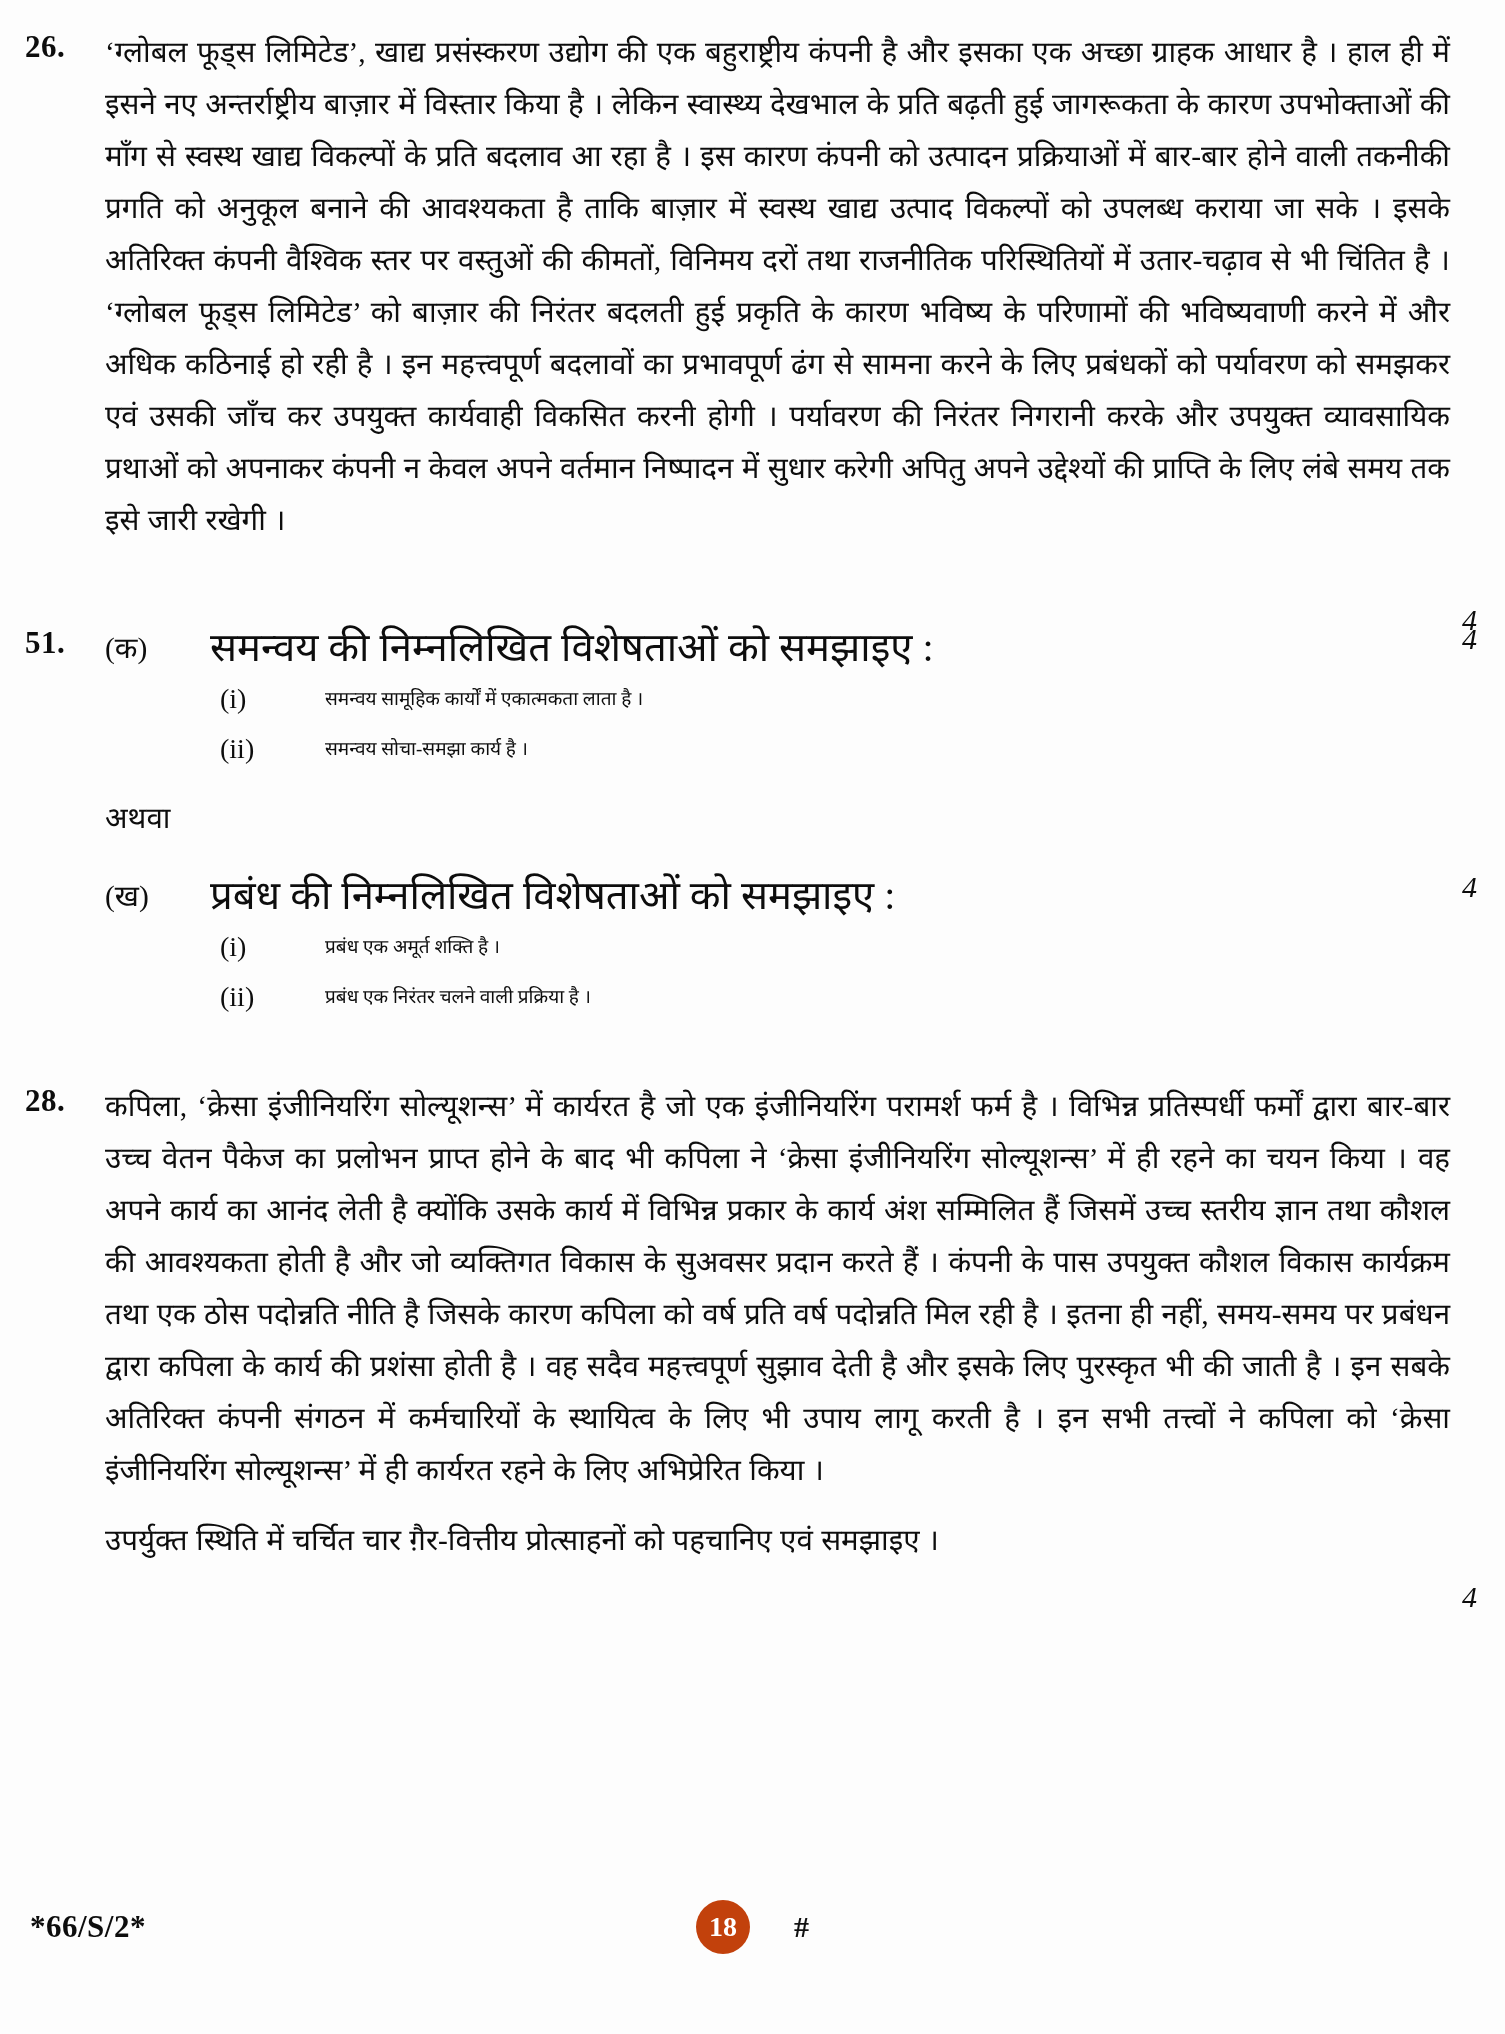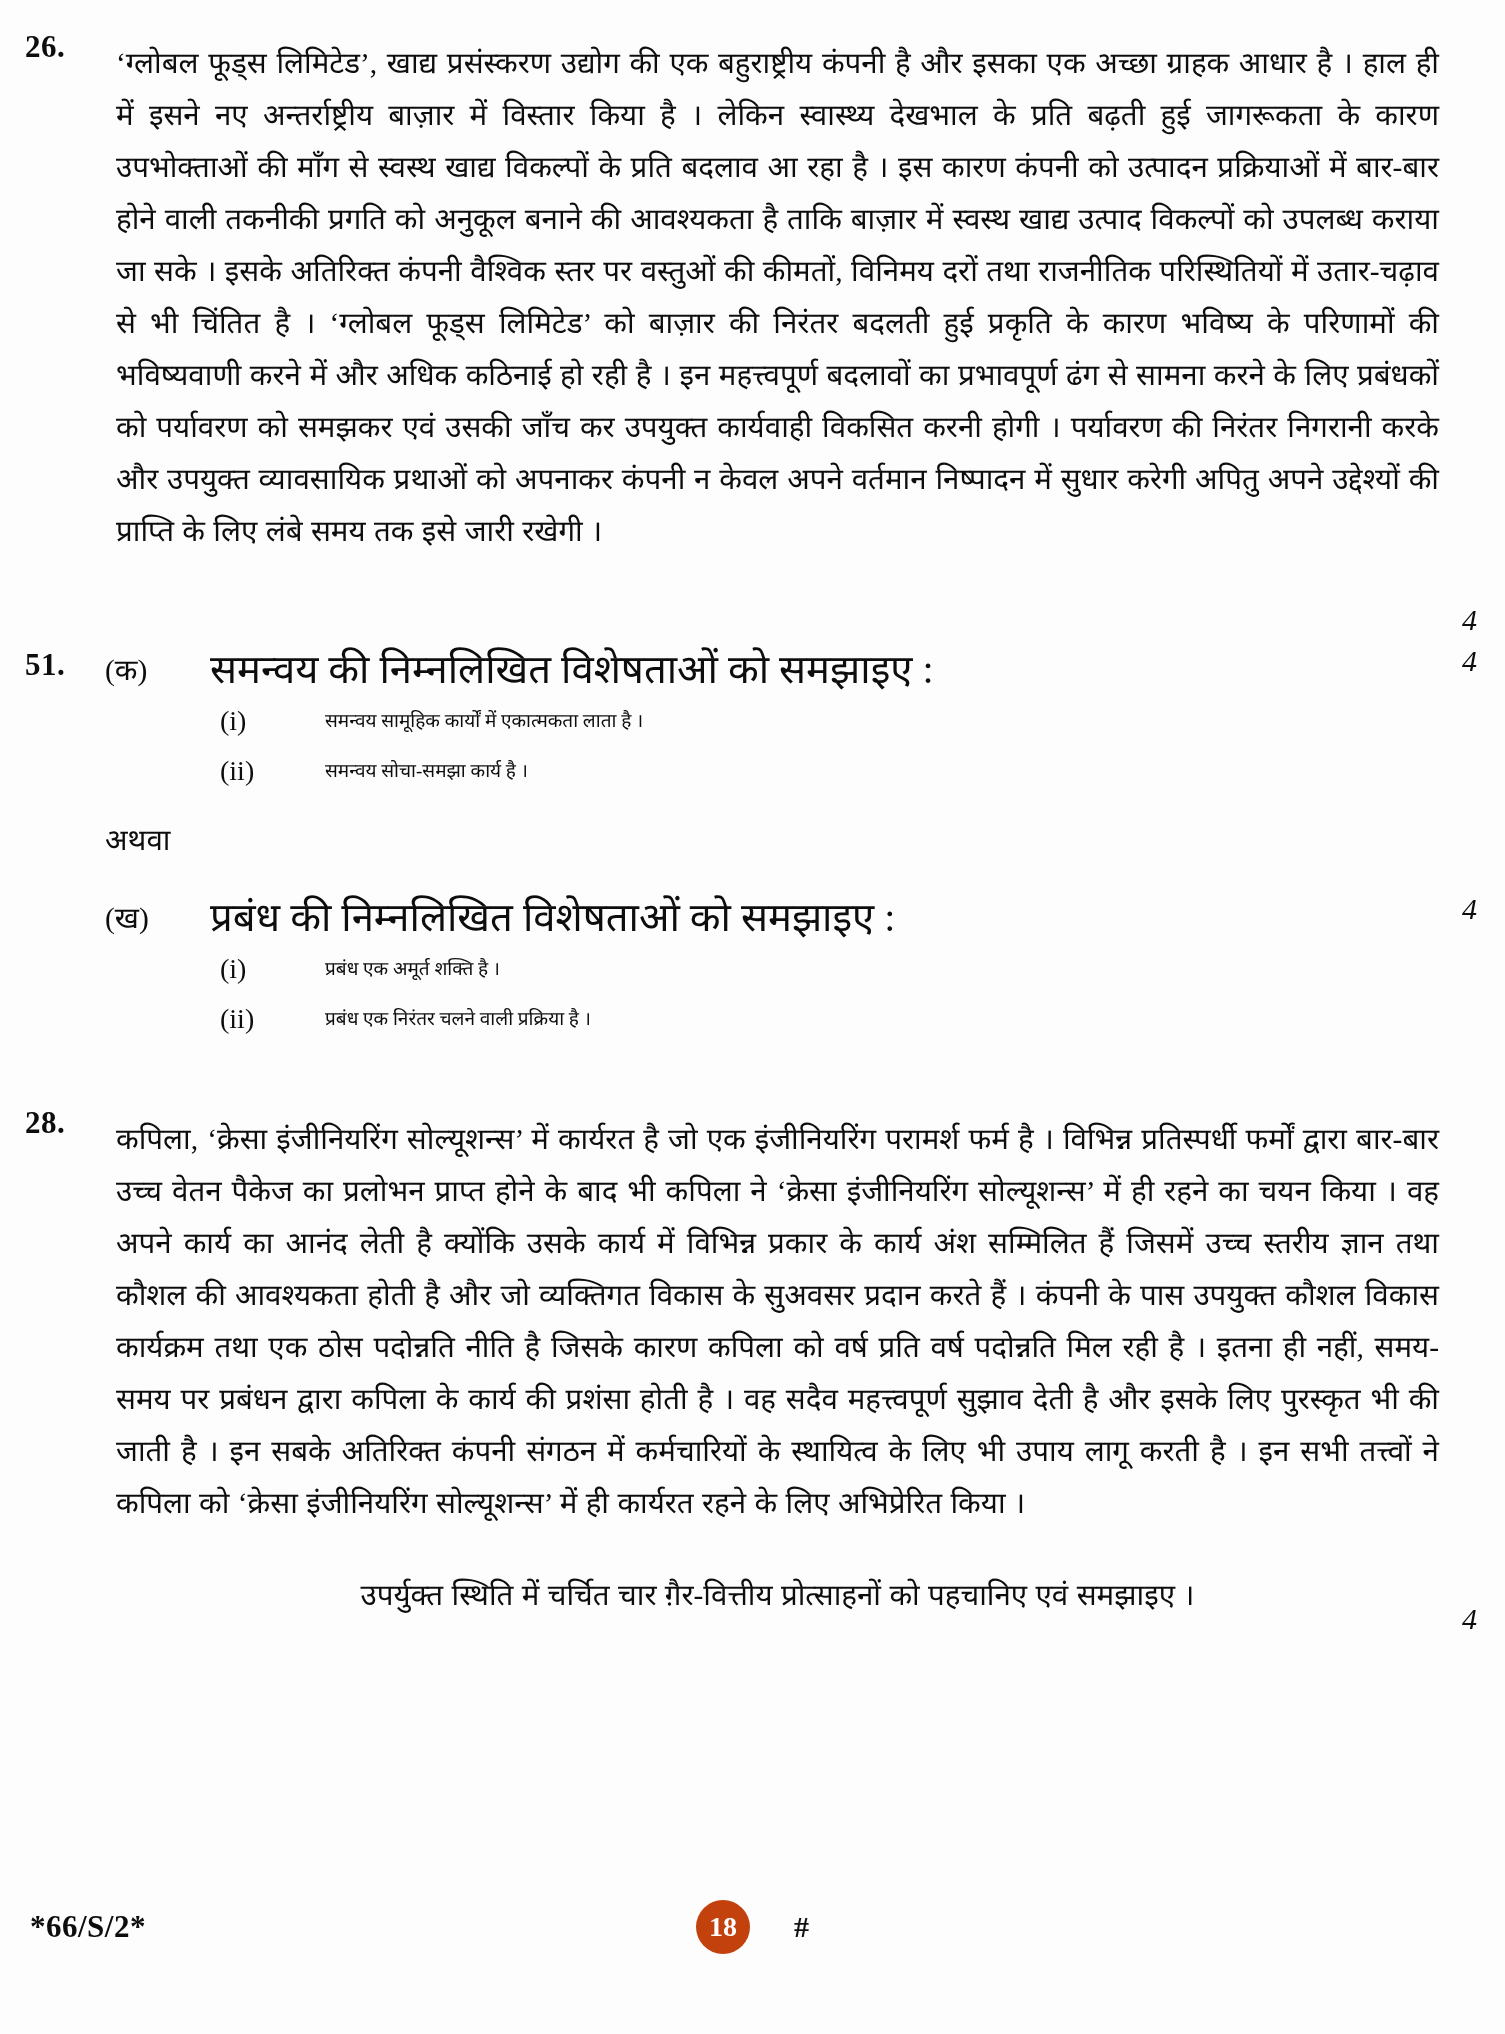--- a/index.html
+++ b/index.html
@@ -47,24 +47,24 @@
   }
 
   
   .hin {
     font-family: "Liberation Serif", "DejaVu Serif", serif;
     font-size: 29.5px;
     line-height: 52px;
     text-align: justify;
     text-justify: inter-word;
     word-spacing: 1px;
-    margin: 11px;
+    margin: 0;
   }
   .hin-noj {
-    text-align: center;
+    text-align: left;
   }
 
   .para-gap { height: 30px; }
 
   
   .subpart {
     display: flex;
     align-items: flex-start;
     position: relative;
   }

